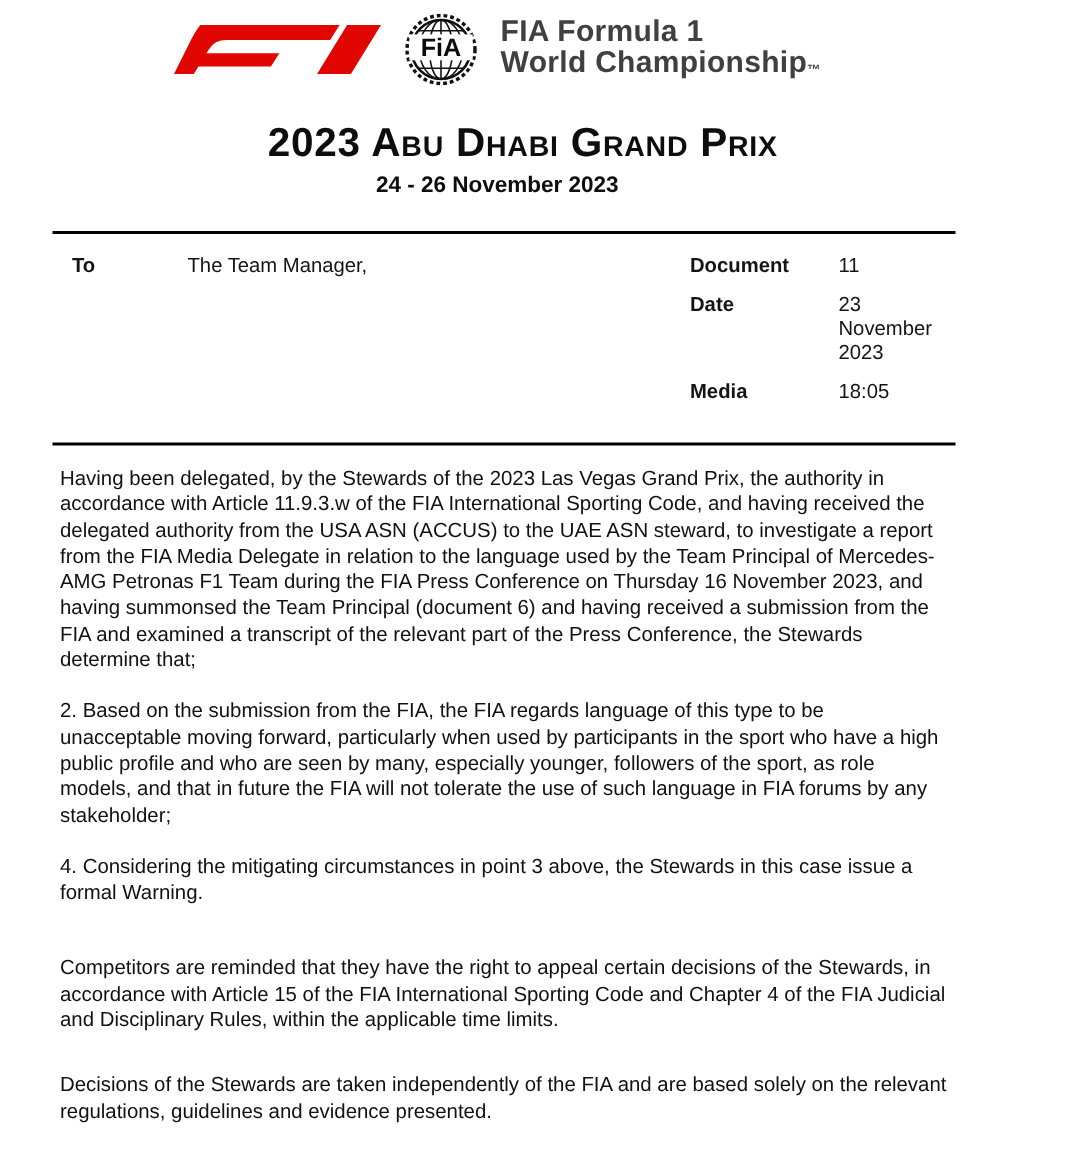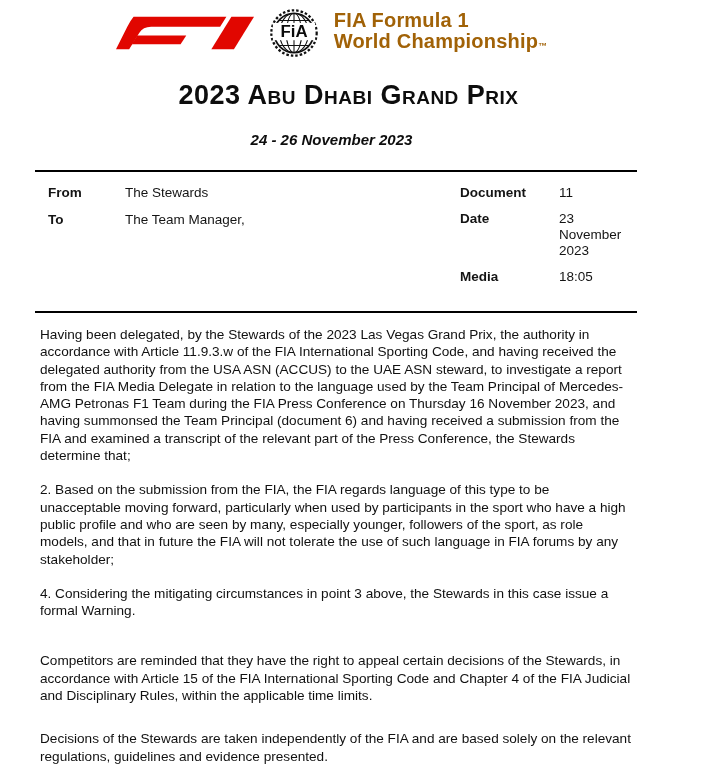--- a/index.html
+++ b/index.html
@@ -22,21 +22,21 @@
     align-items: center;
     justify-content: center;
     gap: 16px;
     padding-top: 7px;
     height: 52px;
   }
   .f1-logo svg { display: block; }
   .fia-logo svg { display: block; }
   .brand-text {
     font-weight: bold;
-    color: #a16207;
+    color: #404040;
     font-size: 20px;
     line-height: 21px;
     letter-spacing: 0.2px;
     white-space: nowrap;
   }
   .brand-text .tm {
     font-size: 9px;
     font-weight: bold;
     vertical-align: baseline;
     position: relative;
@@ -51,23 +51,22 @@
     font-size: 27px;
     font-weight: bold;
     font-variant: small-caps;
     letter-spacing: 0.5px;
     color: #0d0d0d;
     padding-left: 34px;
   }
   .event-dates {
     font-size: 15px;
     font-weight: bold;
-    margin-top: 20px;
+    margin-top: 4px;
     color: #0d0d0d;
-    font-style: italic;
   }
   
   .rule {
     border: 0;
     border-top: 2px solid #000000;
     margin: 0 26px 0 35px;
   }
   .rule-top { margin-top: 22px; }
   .rule-bottom { margin-top: 14px; }
   
@@ -144,24 +143,20 @@
   <div class="title-block">
     <div class="event-title">2023 Abu Dhabi Grand Prix</div>
     <div class="event-dates">24 - 26 November 2023</div>
   </div>
 
   <hr class="rule rule-top">
 
   <div class="meta">
     <div class="meta-left">
       <div class="meta-row">
-        <span class="meta-label">From</span>
-        <span class="meta-value">The Stewards</span>
-      </div>
-      <div class="meta-row">
         <span class="meta-label">To</span>
         <span class="meta-value">
           <span>The Team Manager,</span><br>
         </span>
       </div>
     </div>
     <div class="meta-right">
       <div class="meta-row">
         <span class="meta-label">Document</span>
         <span class="meta-value">11</span>

